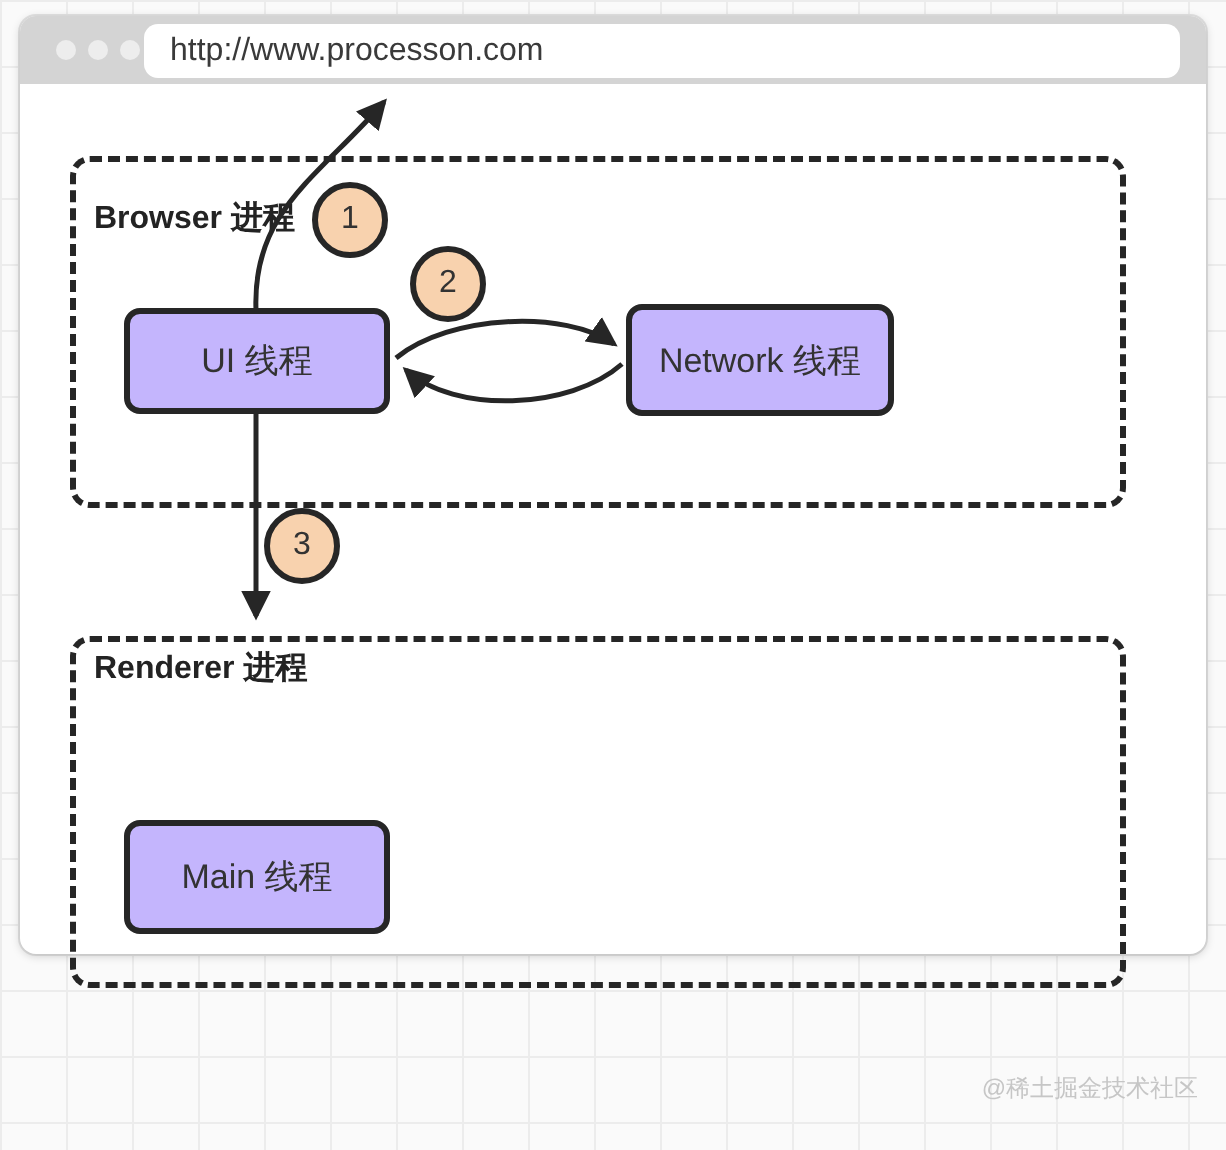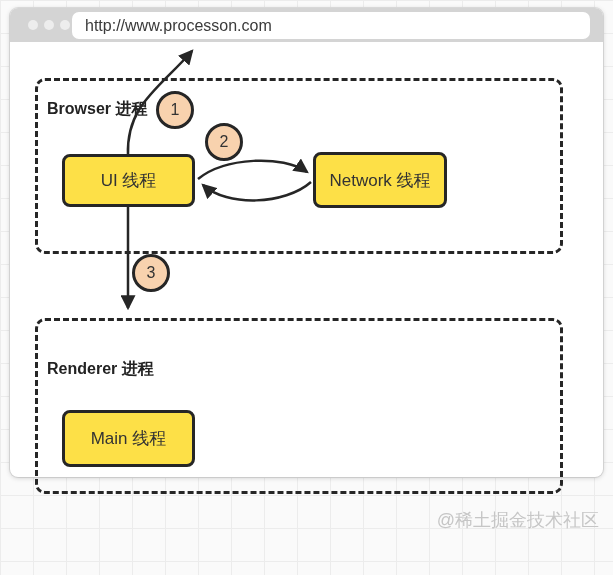--- a/index.html
+++ b/index.html
@@ -39,25 +39,25 @@
     position: absolute; border: 3px dashed #262626; border-radius: 10px;
     box-sizing: border-box; background: transparent;
   }
   #proc-browser  { left: 35px; top: 78px;  width: 528px; height: 176px; }
   #proc-renderer { left: 35px; top: 318px; width: 528px; height: 176px; }
   .proc-label {
     position: absolute; font-size: 16px; font-weight: 700; color: #232323;
     white-space: nowrap;
   }
   #label-browser  { left: 47px; top: 99px;  }
-  #label-renderer { left: 47px; top: 359px; }
+  #label-renderer { left: 47px; top: 324px; }
 
   
   .thread {
-    position: absolute; background: #fde047; border: 3px solid #262626;
+    position: absolute; background: #c4b5fd; border: 3px solid #262626;
     border-radius: 8px; box-sizing: border-box;
     display: flex; align-items: center; justify-content: center;
     font-size: 17px; color: #333333; white-space: nowrap;
   }
   #box-ui      { left: 62px;  top: 154px; width: 133px; height: 53px; }
   #box-network { left: 313px; top: 152px; width: 134px; height: 56px; }
   #box-main    { left: 62px;  top: 393px; width: 133px; height: 57px; margin-top: 17px; }
 
   
   #arrows { position: absolute; left: 0; top: 0; pointer-events: none; }
@@ -68,22 +68,22 @@
     background: #f8d2ae; border: 3px solid #262626; box-sizing: border-box;
     display: flex; align-items: center; justify-content: center;
     font-size: 16px; color: #333333;
   }
   #badge-1 { left: 156px; top: 91px;  }
   #badge-2 { left: 205px; top: 123px; }
   #badge-3 { left: 132px; top: 254px; }
 
   
   .watermark {
-    position: absolute; right: 14px; top: 508px;
-    font-size: 18px; color: #c6c6c6;
+    position: absolute; right: 14px; top: 536px;
+    font-size: 12px; color: #c6c6c6;
   }
 </style>
 </head>
 <body>
 
 <div id="stage">
 
   <div class="win">
     <div class="titlebar">
       <div class="dots">

